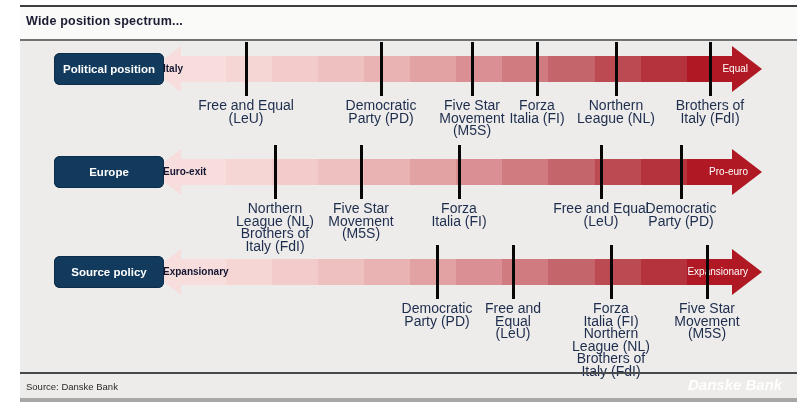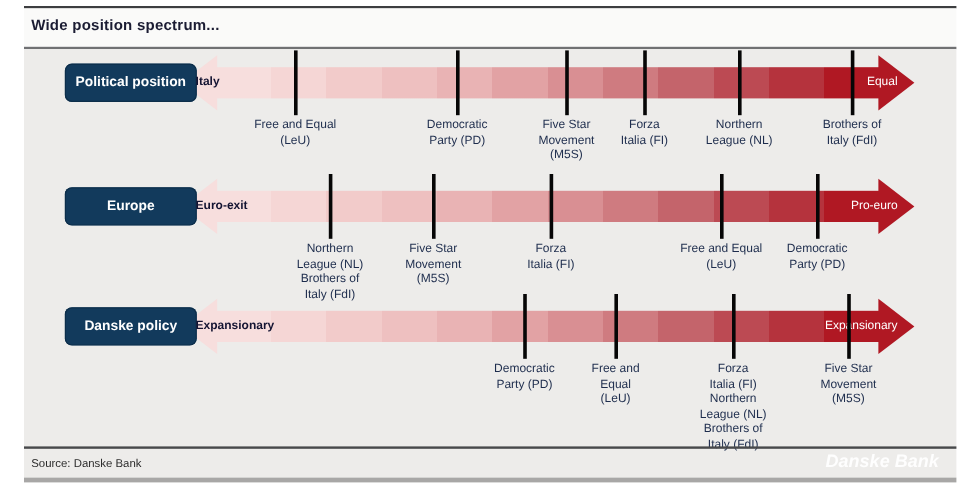--- a/index.html
+++ b/index.html
@@ -45,21 +45,21 @@
       #cf7b80 58.3%, #cf7b80 66.6%,
       #c4646b 66.6%, #c4646b 75%,
       #bc4a53 75%, #bc4a53 83.3%,
       #b5333d 83.3%, #b5333d 91.6%,
       #b01823 91.6%, #b01823 100%);}
   .axis-left{left:163px;font-size:10px;font-weight:700;color:#141432;white-space:nowrap;}
   .axis-right{right:52px;font-size:10px;color:#ffffff;white-space:nowrap;text-align:right;}
   .tick{width:3px;height:54px;background:#060606;}
   .tick-label{
     transform:translateX(-50%);text-align:center;white-space:pre-line;
-    font-size:10px;line-height:12.5px;color:#1e2d4d;width:max-content;max-width:96px;
+    font-size:14px;line-height:12.5px;color:#1e2d4d;width:max-content;max-width:96px;
   }
 </style>
 </head>
 <body>
 
 <div class="abs top-line"></div>
 <div class="abs title-strip"></div>
 <div class="abs page-title">Wide position spectrum...</div>
 <div class="abs title-underline"></div>
 <div class="abs panel"></div>
@@ -126,21 +126,21 @@
   <div class="abs tick-label" style="left:681px;top:202px">Democratic
 Party (PD)</div>
 </div>
 
 <div>
   <div class="abs arrow" style="top:249px">
     <div class="head-left"></div>
     <div class="arrow-body"></div>
     <div class="head-right"></div>
   </div>
-  <div class="abs badge" style="top:256px">Danske policy</div>
+  <div class="abs badge" style="top:256px">Source policy</div>
   <div class="abs axis-left" style="top:266px">Expansionary</div>
   <div class="abs axis-right" style="top:266px">Expansionary</div>
 
   <div class="abs tick" style="left:436px;top:245px"></div>
   <div class="abs tick" style="left:512px;top:245px"></div>
   <div class="abs tick" style="left:610px;top:245px"></div>
   <div class="abs tick" style="left:706px;top:245px"></div>
 
   <div class="abs tick-label" style="left:437px;top:302px">Democratic
 Party (PD)</div>

